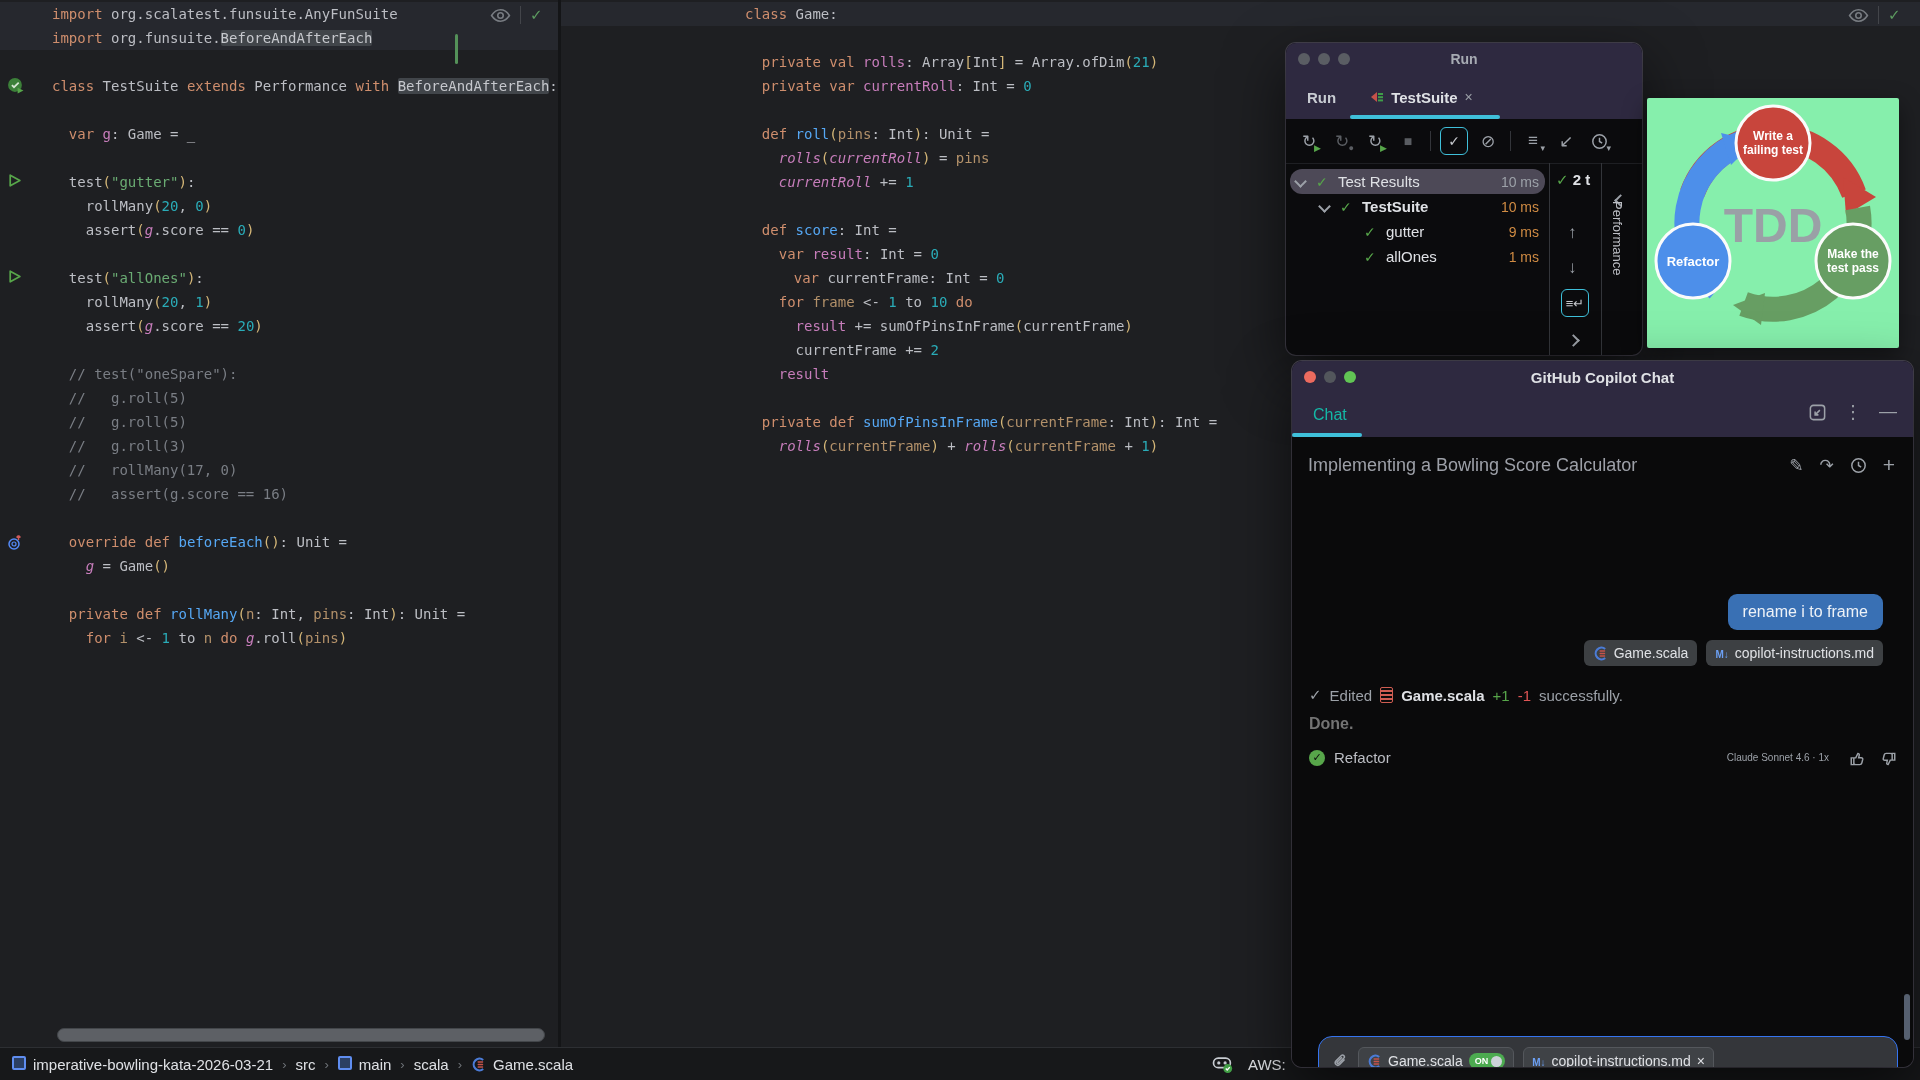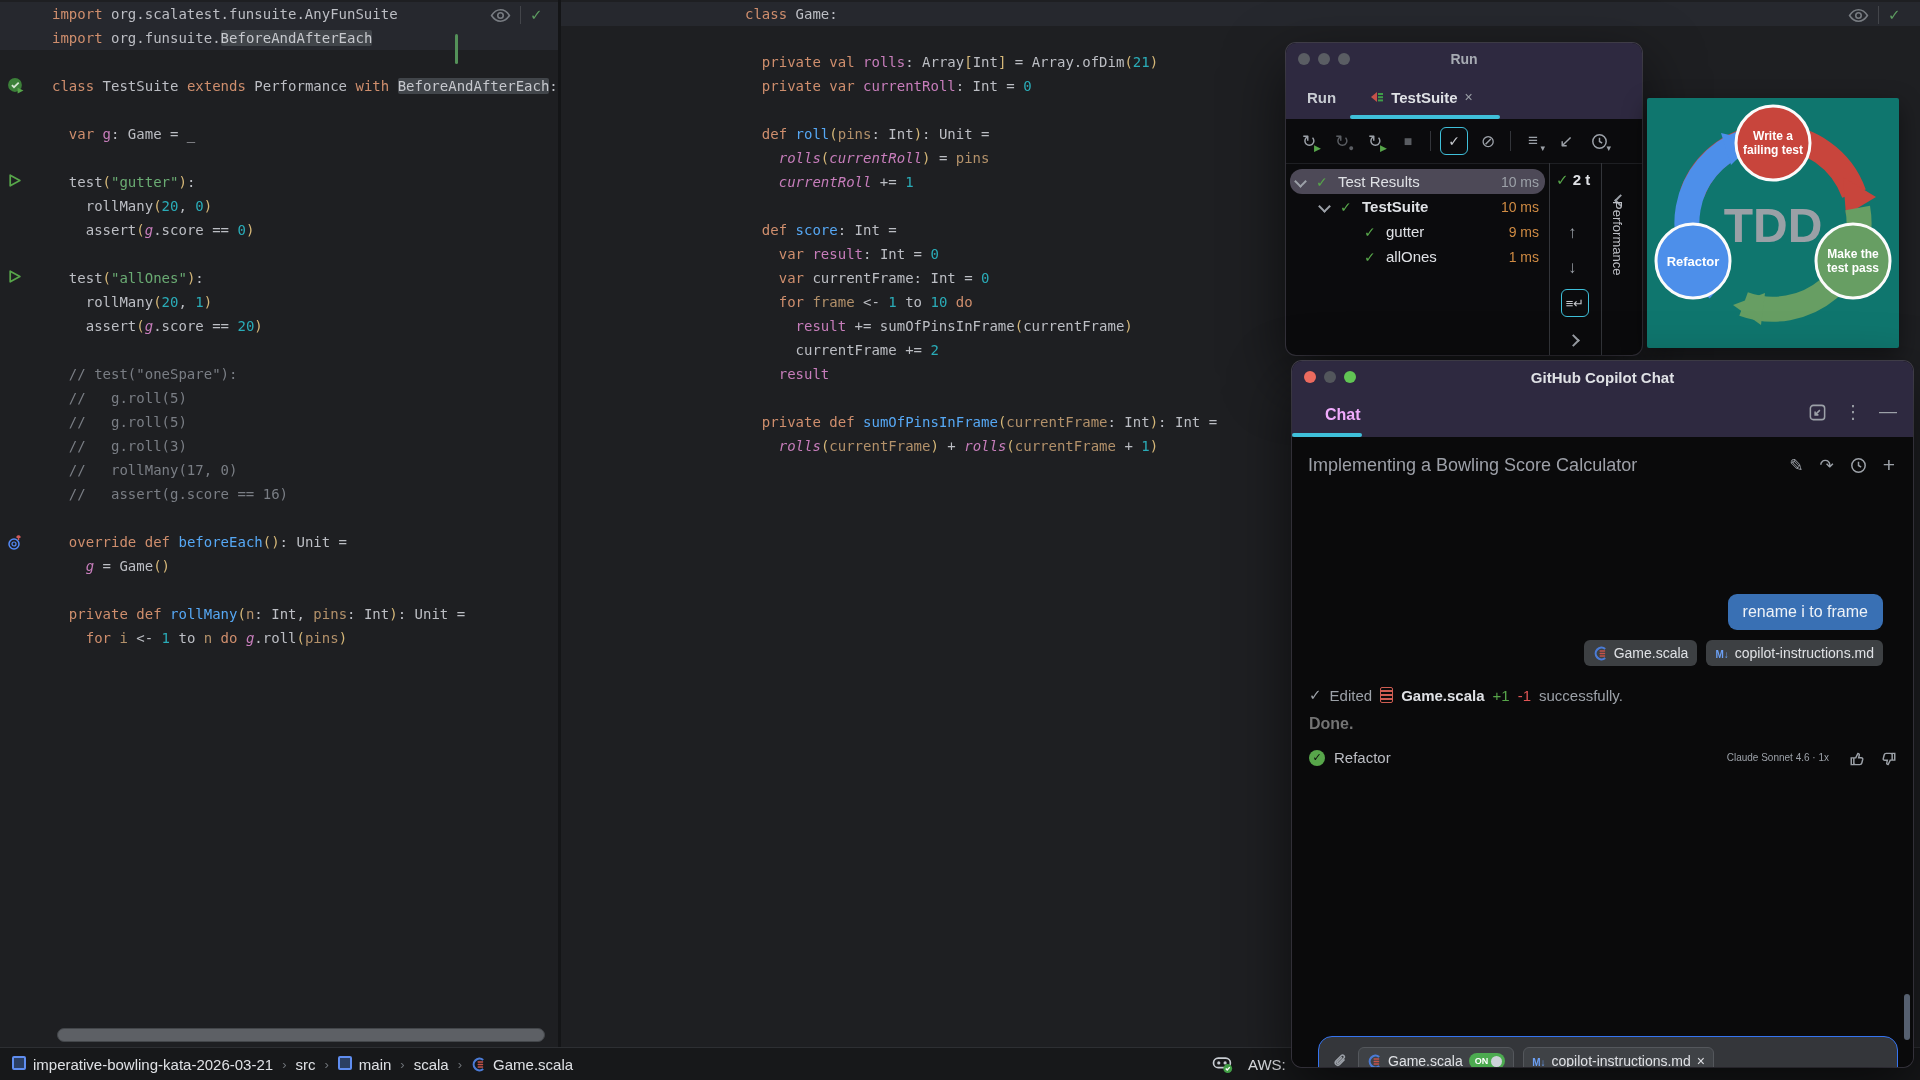--- a/index.html
+++ b/index.html
@@ -68,26 +68,26 @@
   .chev.right{transform:rotate(-45deg);}
   .chev.left{transform:rotate(135deg);}
   #run-side-a{position:absolute;left:263px;top:120px;bottom:0;width:52px;border-left:1px solid #33353a;}
   #run-side-b{position:absolute;left:315px;top:120px;bottom:0;right:0;border-left:1px solid #33353a;}
   .side-ic{position:absolute;color:#9ca1a8;}
   #run-summary{position:absolute;left:6px;top:8px;white-space:nowrap;overflow:hidden;width:46px;
     font-weight:bold;font-size:15px;color:#dfe1e5;}
   #perf-label{position:absolute;top:38px;left:8px;color:#bcbec4;font-size:13px;writing-mode:vertical-rl;}
   .soft-box{border:1.5px solid #3fc0da;border-radius:6px;width:26px;height:26px;display:flex;align-items:center;justify-content:center;color:#c6c8cd;font-size:13px;}
   
-  #tdd-win{left:1647px;top:98px;width:252px;height:250px;background:#0f766e;border-radius:2px;box-shadow:0 8px 24px rgba(0,0,0,.45);}
+  #tdd-win{left:1647px;top:98px;width:252px;height:250px;background:#86efac;border-radius:2px;box-shadow:0 8px 24px rgba(0,0,0,.45);}
   
   #chat-win{left:1292px;top:361px;width:621px;height:706px;background:#0a0a0b;}
   #chat-title{color:#dfe1e5;font-weight:bold;font-size:15px;}
   #chat-tabs{height:44px;}
-  .chat-tab-label{color:#f0abfc;font-weight:bold;font-size:16px;margin-left:33px;}
+  .chat-tab-label{color:#14b8a6;font-weight:normal;font-size:16px;margin-left:21px;}
   .chat-head-ics{position:absolute;right:16px;top:10px;display:flex;gap:17px;color:#9ca1a8;}
   #chat-body{position:absolute;left:0;top:76px;right:0;bottom:0;background:#0a0a0b;}
   #thread-title{position:absolute;left:16px;top:18px;color:#9da0a8;font-size:18px;}
   .thread-ics{position:absolute;right:18px;top:16px;display:flex;gap:16px;align-items:center;color:#9ca1a8;font-size:17px;}
   #user-bubble{position:absolute;right:30px;top:157px;background:#3970b4;color:#eef2f7;font-size:16px;
     padding:9px 15px;border-radius:9px;}
   #msg-chips{position:absolute;right:30px;top:203px;display:flex;gap:9px;}
   .chip{display:flex;align-items:center;gap:6px;background:#3d4043;border-radius:6px;height:26px;padding:0 9px;
     color:#dfe1e5;font-size:14px;}
   .md-ic{color:#6ca0f5;font-weight:bold;font-size:10px;letter-spacing:0;}
@@ -183,21 +183,21 @@
 <div id="pane-right" class="abs">
     <div class="row-hl" style="top: 2px;"></div>
     <div class="code-line" style="top: 2px; left: 184px;"><span class="tok-kw">class</span><span class="tok-id"> Game:</span></div>
     <div class="code-line" style="top: 50px; left: 184px;"><span class="tok-id">  </span><span class="tok-kw">private</span><span class="tok-id"> </span><span class="tok-kw">val</span><span class="tok-fld"> rolls</span><span class="tok-id">: Array</span><span class="tok-brk">[</span><span class="tok-id">Int</span><span class="tok-brk">]</span><span class="tok-id"> = Array.ofDim</span><span class="tok-brk">(</span><span class="tok-num">21</span><span class="tok-brk">)</span></div>
     <div class="code-line" style="top: 74px; left: 184px;"><span class="tok-id">  </span><span class="tok-kw">private</span><span class="tok-id"> </span><span class="tok-kw">var</span><span class="tok-fld"> currentRoll</span><span class="tok-id">: Int = </span><span class="tok-num">0</span></div>
     <div class="code-line" style="top: 122px; left: 184px;"><span class="tok-id">  </span><span class="tok-kw">def</span><span class="tok-fn"> roll</span><span class="tok-brk">(</span><span class="tok-par">pins</span><span class="tok-id">: Int</span><span class="tok-brk">)</span><span class="tok-id">: Unit =</span></div>
     <div class="code-line" style="top: 146px; left: 184px;"><span class="tok-fldi">    rolls</span><span class="tok-brk">(</span><span class="tok-fldi">currentRoll</span><span class="tok-brk">)</span><span class="tok-id"> = </span><span class="tok-par">pins</span></div>
     <div class="code-line" style="top: 170px; left: 184px;"><span class="tok-fldi">    currentRoll</span><span class="tok-id"> += </span><span class="tok-num">1</span></div>
     <div class="code-line" style="top: 218px; left: 184px;"><span class="tok-id">  </span><span class="tok-kw">def</span><span class="tok-fn"> score</span><span class="tok-id">: Int =</span></div>
     <div class="code-line" style="top: 242px; left: 184px;"><span class="tok-id">    </span><span class="tok-kw">var</span><span class="tok-fld"> result</span><span class="tok-id">: Int = </span><span class="tok-num">0</span></div>
-    <div class="code-line" style="top: 266px; left: 184px;"><span class="tok-id">    </span><span class="tok-kw">var</span><span class="tok-id"> currentFrame: Int = </span><span class="tok-num">0</span></div>
+    <div class="code-line" style="top: 266px; left: 199px;"><span class="tok-id">    </span><span class="tok-kw">var</span><span class="tok-id"> currentFrame: Int = </span><span class="tok-num">0</span></div>
     <div class="code-line" style="top: 290px; left: 184px;"><span class="tok-id">    </span><span class="tok-kw">for</span><span class="tok-par"> frame</span><span class="tok-id"> &lt;- </span><span class="tok-num">1</span><span class="tok-id"> to </span><span class="tok-num">10</span><span class="tok-kw"> do</span></div>
     <div class="code-line" style="top: 314px; left: 184px;"><span class="tok-id">      </span><span class="tok-fld">result</span><span class="tok-id"> += sumOfPinsInFrame</span><span class="tok-brk">(</span><span class="tok-id">currentFrame</span><span class="tok-brk">)</span></div>
     <div class="code-line" style="top: 338px; left: 184px;"><span class="tok-id">      currentFrame += </span><span class="tok-num">2</span></div>
     <div class="code-line" style="top: 362px; left: 184px;"><span class="tok-id">    </span><span class="tok-fld">result</span></div>
     <div class="code-line" style="top: 410px; left: 184px;"><span class="tok-id">  </span><span class="tok-kw">private</span><span class="tok-id"> </span><span class="tok-kw">def</span><span class="tok-fn"> sumOfPinsInFrame</span><span class="tok-brk">(</span><span class="tok-par">currentFrame</span><span class="tok-id">: Int</span><span class="tok-brk">)</span><span class="tok-id">: Int =</span></div>
     <div class="code-line" style="top: 434px; left: 184px;"><span class="tok-id">    </span><span class="tok-fldi">rolls</span><span class="tok-brk">(</span><span class="tok-par">currentFrame</span><span class="tok-brk">)</span><span class="tok-id"> + </span><span class="tok-fldi">rolls</span><span class="tok-brk">(</span><span class="tok-par">currentFrame</span><span class="tok-id"> + </span><span class="tok-num">1</span><span class="tok-brk">)</span></div>
     <div class="inspect-widget" style="left: 1287px;">
       <span>
         <svg width="21" height="15" viewBox="0 0 20 14" fill="none" stroke="#787c82" stroke-width="1.5">
           <path d="M1.5 7c2.3-3.6 5-5.4 8.5-5.4S16.2 3.4 18.5 7c-2.3 3.6-5 5.4-8.5 5.4S3.8 10.6 1.5 7z"></path>

